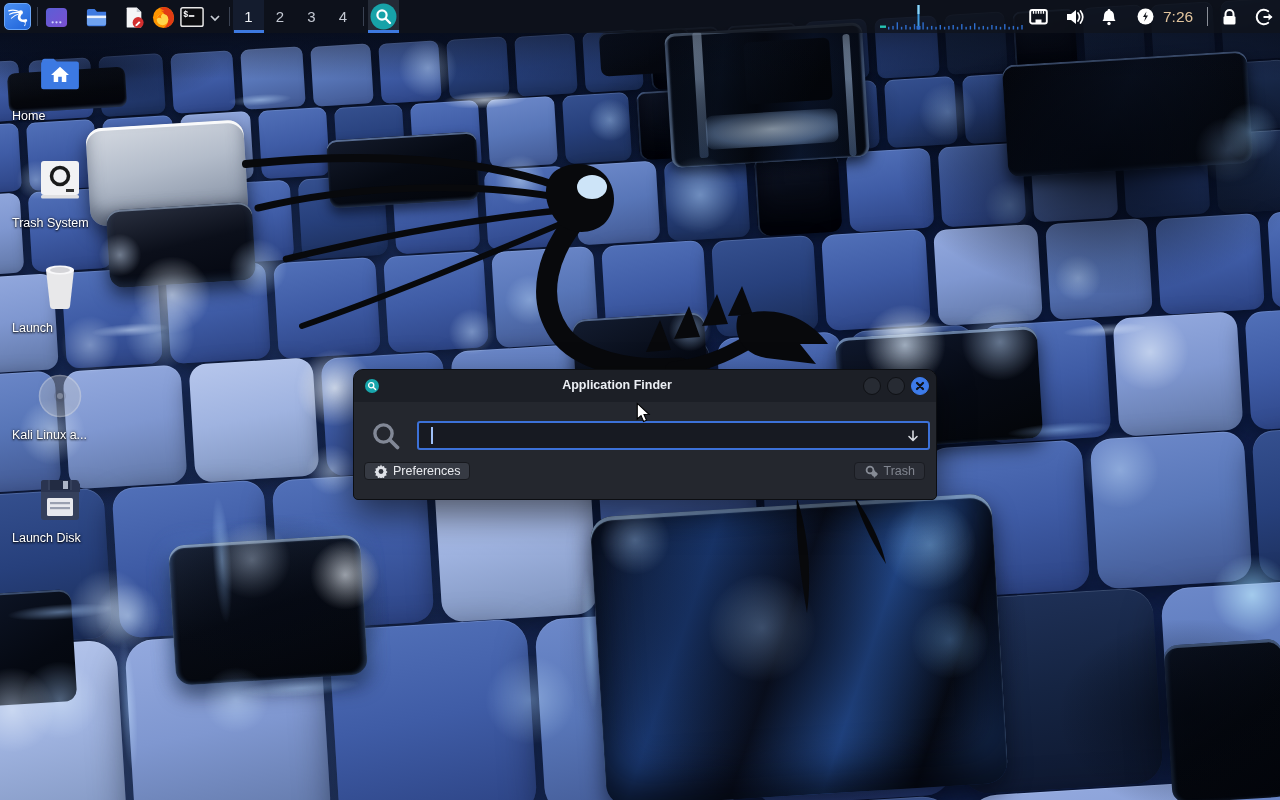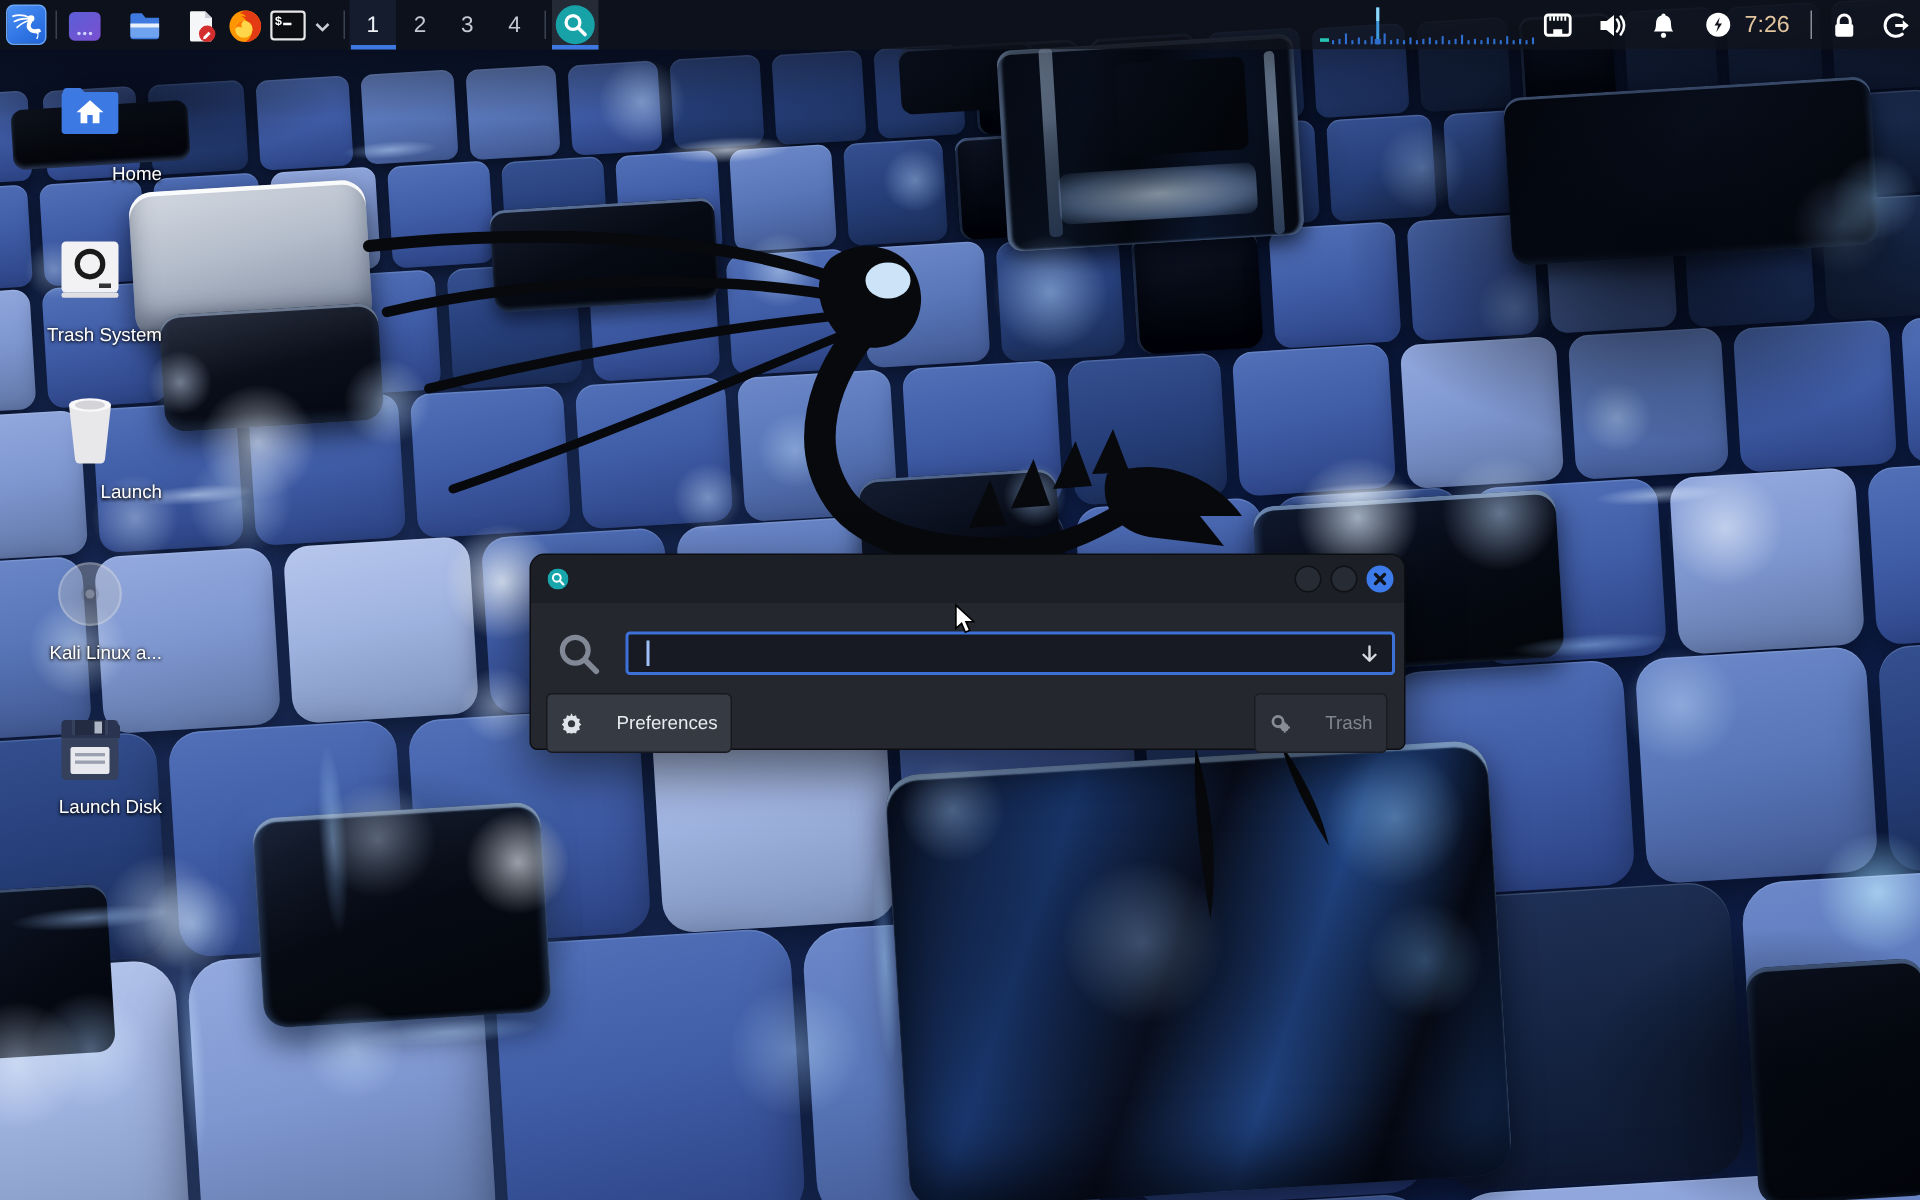--- a/index.html
+++ b/index.html
@@ -30,25 +30,25 @@
 .dtitle span{position:absolute;left:22px;right:78px;text-align:center;font-size:12.5px;font-weight:bold;color:#eceff4;top:8px}
 .wbtns{position:absolute;right:7px;top:7px;display:flex;gap:6px}
 .wb{width:18px;height:18px;border-radius:50%;background:#272b33;border:1px solid #0f1115;display:flex;align-items:center;justify-content:center}
 .wbc{background:#3d7bea;border-color:#3d7bea}
 .dbody{position:absolute;left:0;top:32px;right:0;height:60px}
 .dmag{position:absolute;left:17px;top:19px}
 .dinput{position:absolute;left:63px;top:19px;width:513px;height:29px;background:#171a22;border:2px solid #3c71d8;border-radius:3px}
 .caret{position:absolute;left:12px;top:4px;width:1.6px;height:17px;background:#9fc0f8}
 .darr{position:absolute;right:8px;top:6px}
 .dfoot{position:absolute;left:0;top:92px;right:0;height:39px}
-.btn{position:absolute;height:40px;top:0px;border-radius:4px;display:flex;align-items:center;gap:23px;padding:0 9px;font-size:12.5px}
+.btn{position:absolute;height:18px;top:0px;border-radius:4px;display:flex;align-items:center;gap:5px;padding:0 9px;font-size:12.5px}
 .bpref{left:10px;background:#363a43;border:1px solid #17191e;color:#e8eaee}
 .blaunch{right:11px;background:#2b2e36;border:1px solid #1a1c22;color:#80858f}
 #cursor{position:absolute;z-index:70}
-.dicon{position:absolute;left:12px;width:96px;z-index:10;text-align:right}
+.dicon{position:absolute;left:12px;width:96px;z-index:10;text-align:left}
 .dicon .ic{height:50px;display:flex;align-items:flex-end;justify-content:center}
 .dicon span{display:inline-block;margin-top:4px;font-size:12.5px;color:#fff;text-shadow:0 1px 2px rgba(0,0,0,.9),0 0 3px rgba(0,0,0,.7);line-height:1.1}
 </style></head>
 <body>
 
 <div id="wall">
  <div id="wbase"></div>
  <div class="c" style="left:-40px;top:62px;width:60px;height:60px;border-radius:8px;background:linear-gradient(172deg,#5170b8 0%,#3f5ca6 48%,#2c4384 100%);transform:rotate(-3.5deg);box-shadow:inset 0 1px 0 rgba(210,230,255,.16),0 5px 12px rgba(3,7,18,.65);"></div>
 <div class="c" style="left:30px;top:59px;width:62px;height:60px;border-radius:8px;background:linear-gradient(172deg,#5170b8 0%,#3f5ca6 48%,#2c4384 100%);transform:rotate(-3.5deg);box-shadow:inset 0 1px 0 rgba(210,230,255,.16),0 5px 12px rgba(3,7,18,.65);"></div>
 <div class="c" style="left:100px;top:55px;width:64px;height:60px;border-radius:8px;background:linear-gradient(172deg,#35508f 0%,#27407c 48%,#1a2c56 100%);transform:rotate(-3.5deg);box-shadow:inset 0 1px 0 rgba(210,230,255,.16),0 5px 12px rgba(3,7,18,.65);"></div>
@@ -447,20 +447,21 @@
  </div>
 </div>
 
 <div id="dialog">
  <div class="dtitle">
   <svg class="dti" width="14" height="14" viewBox="0 0 14 14">
         <circle cx="7" cy="7" r="7" fill="#18a6ac"></circle>
    <circle cx="6.2" cy="6.2" r="2.6" fill="none" stroke="#fff" stroke-width="1.3"></circle>
         <path d="M8.2 8.2 L10.6 10.6" stroke="#fff" stroke-width="1.4" stroke-linecap="round"></path>
       </svg>
+  <span>Application Finder</span>
   <div class="wbtns">
    <div class="wb"></div>
         <div class="wb"></div>
    <div class="wb wbc">
           <svg width="10" height="10" viewBox="0 0 10 10">
             <path d="M2 2 L8 8 M8 2 L2 8" stroke="#10131a" stroke-width="2.2" stroke-linecap="round"></path>
           </svg>
         </div>
   </div>
  </div>

